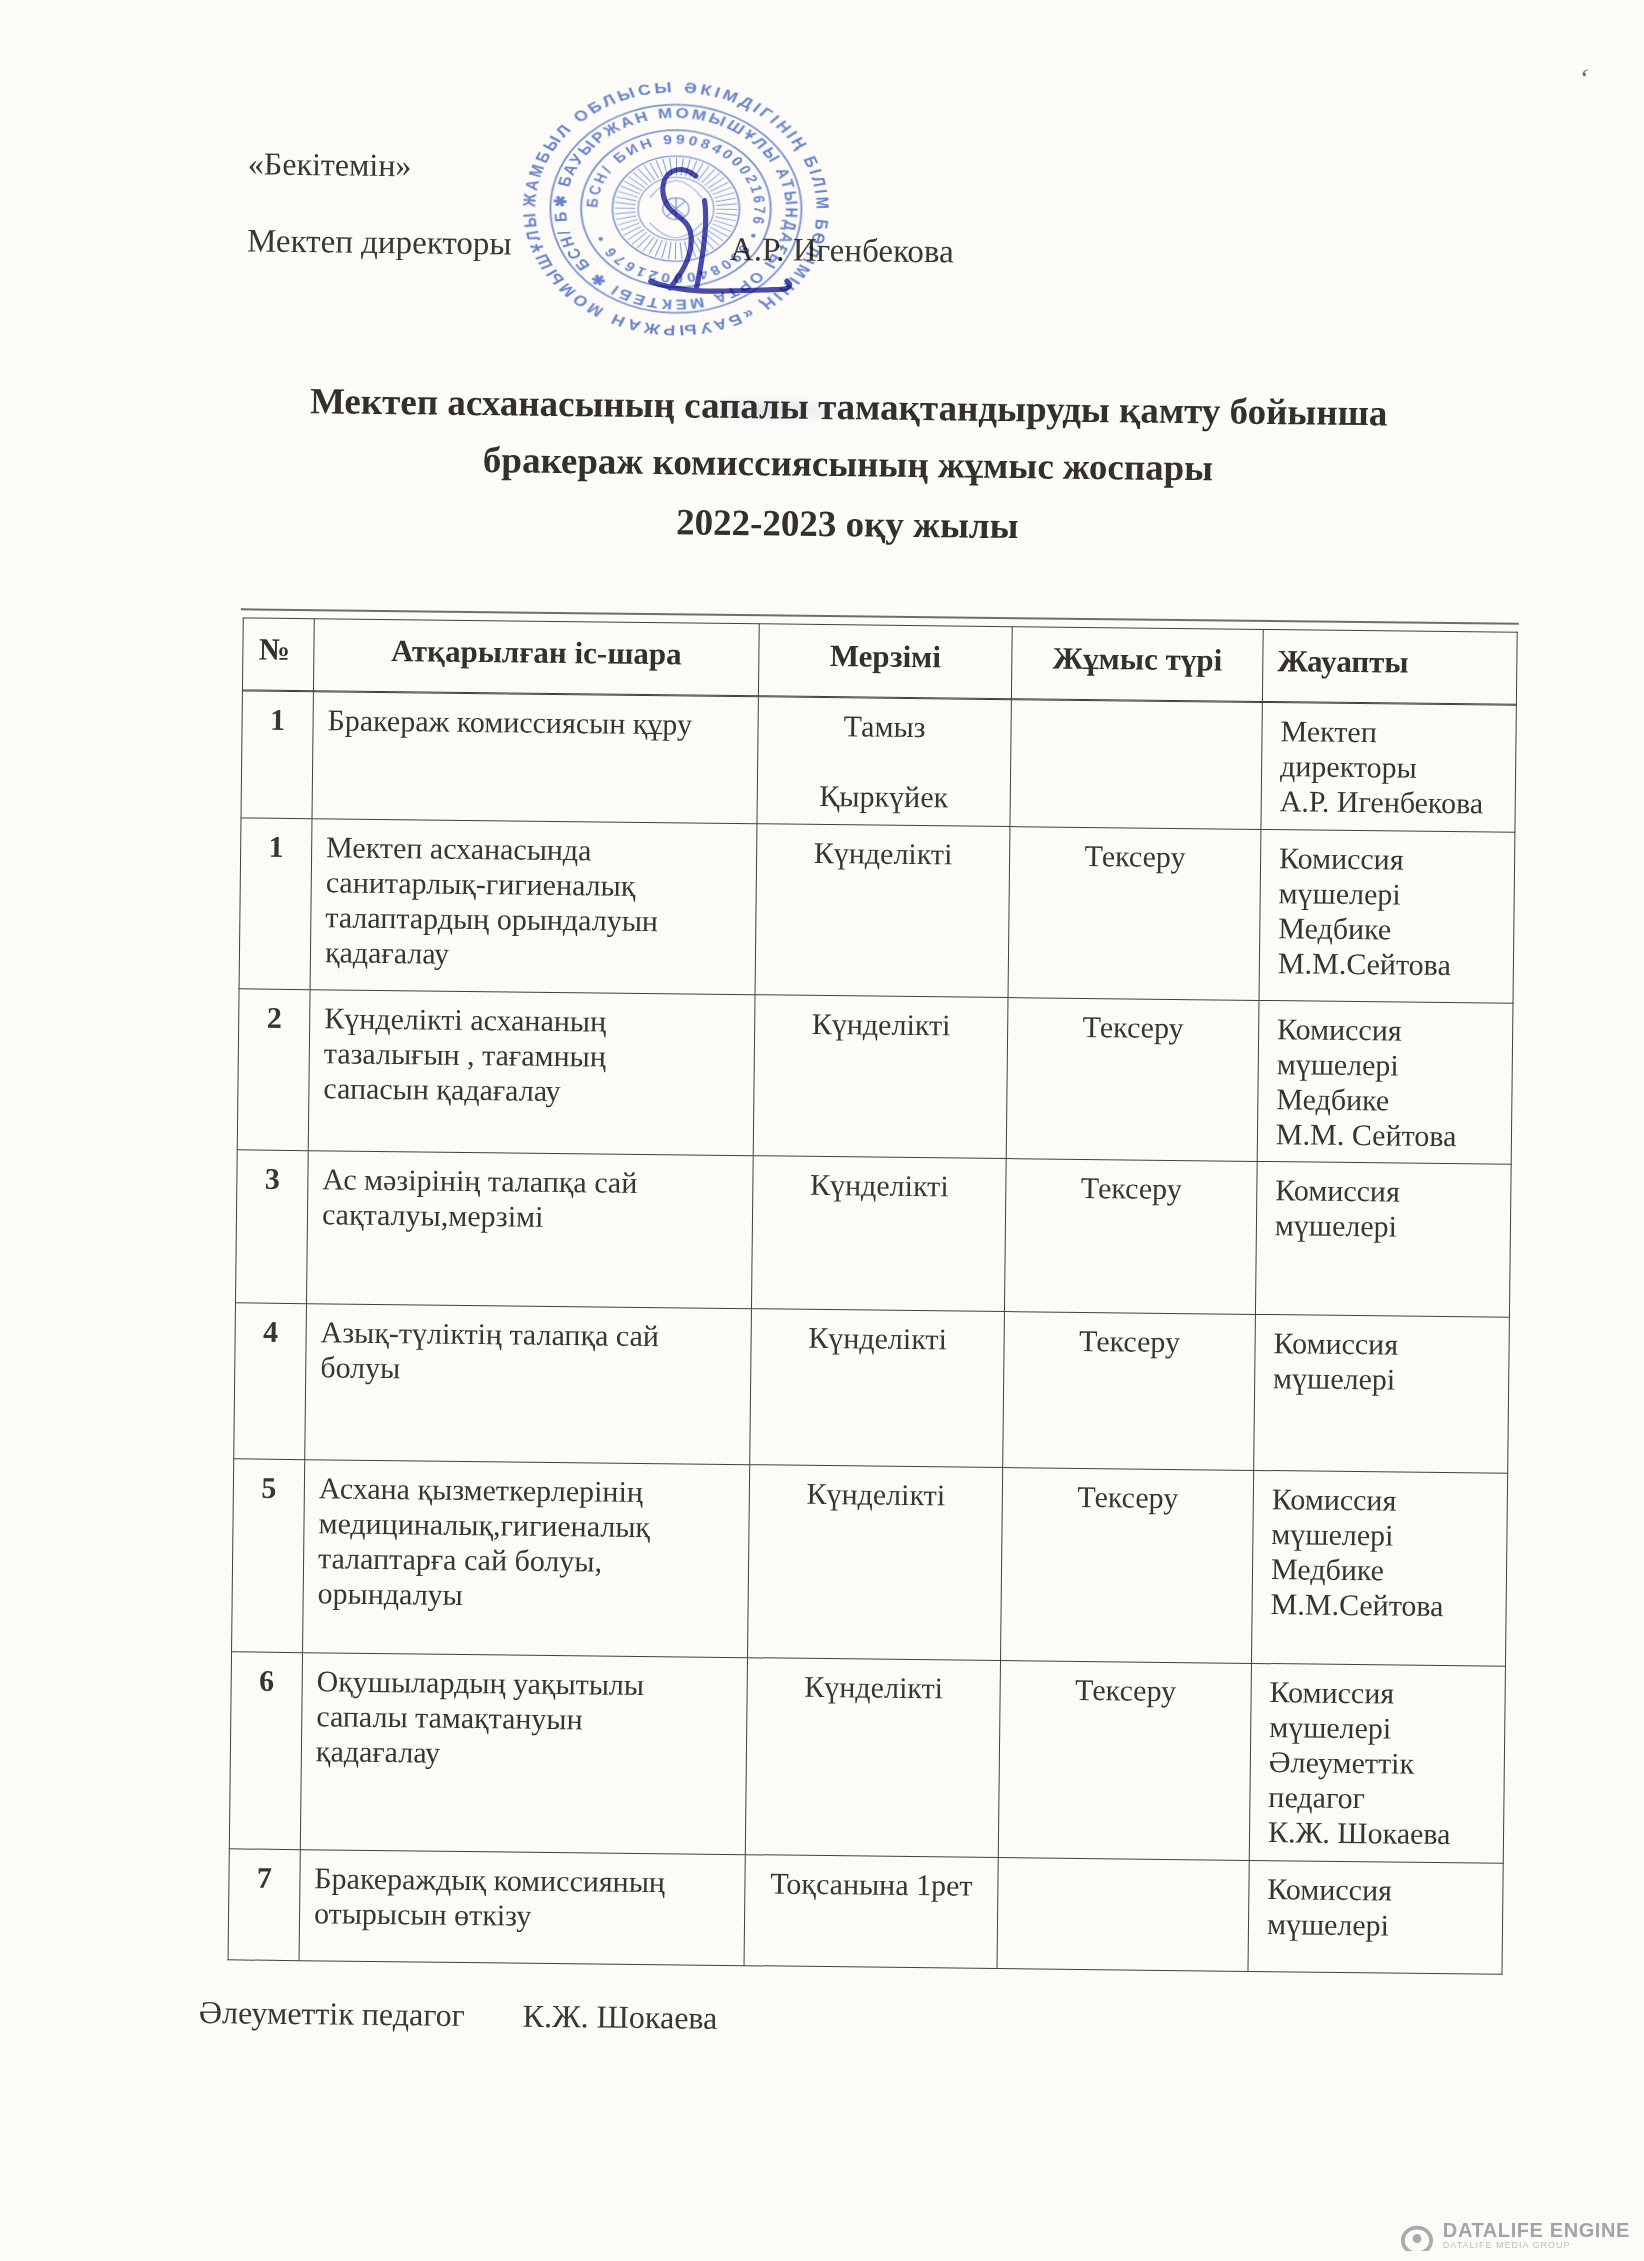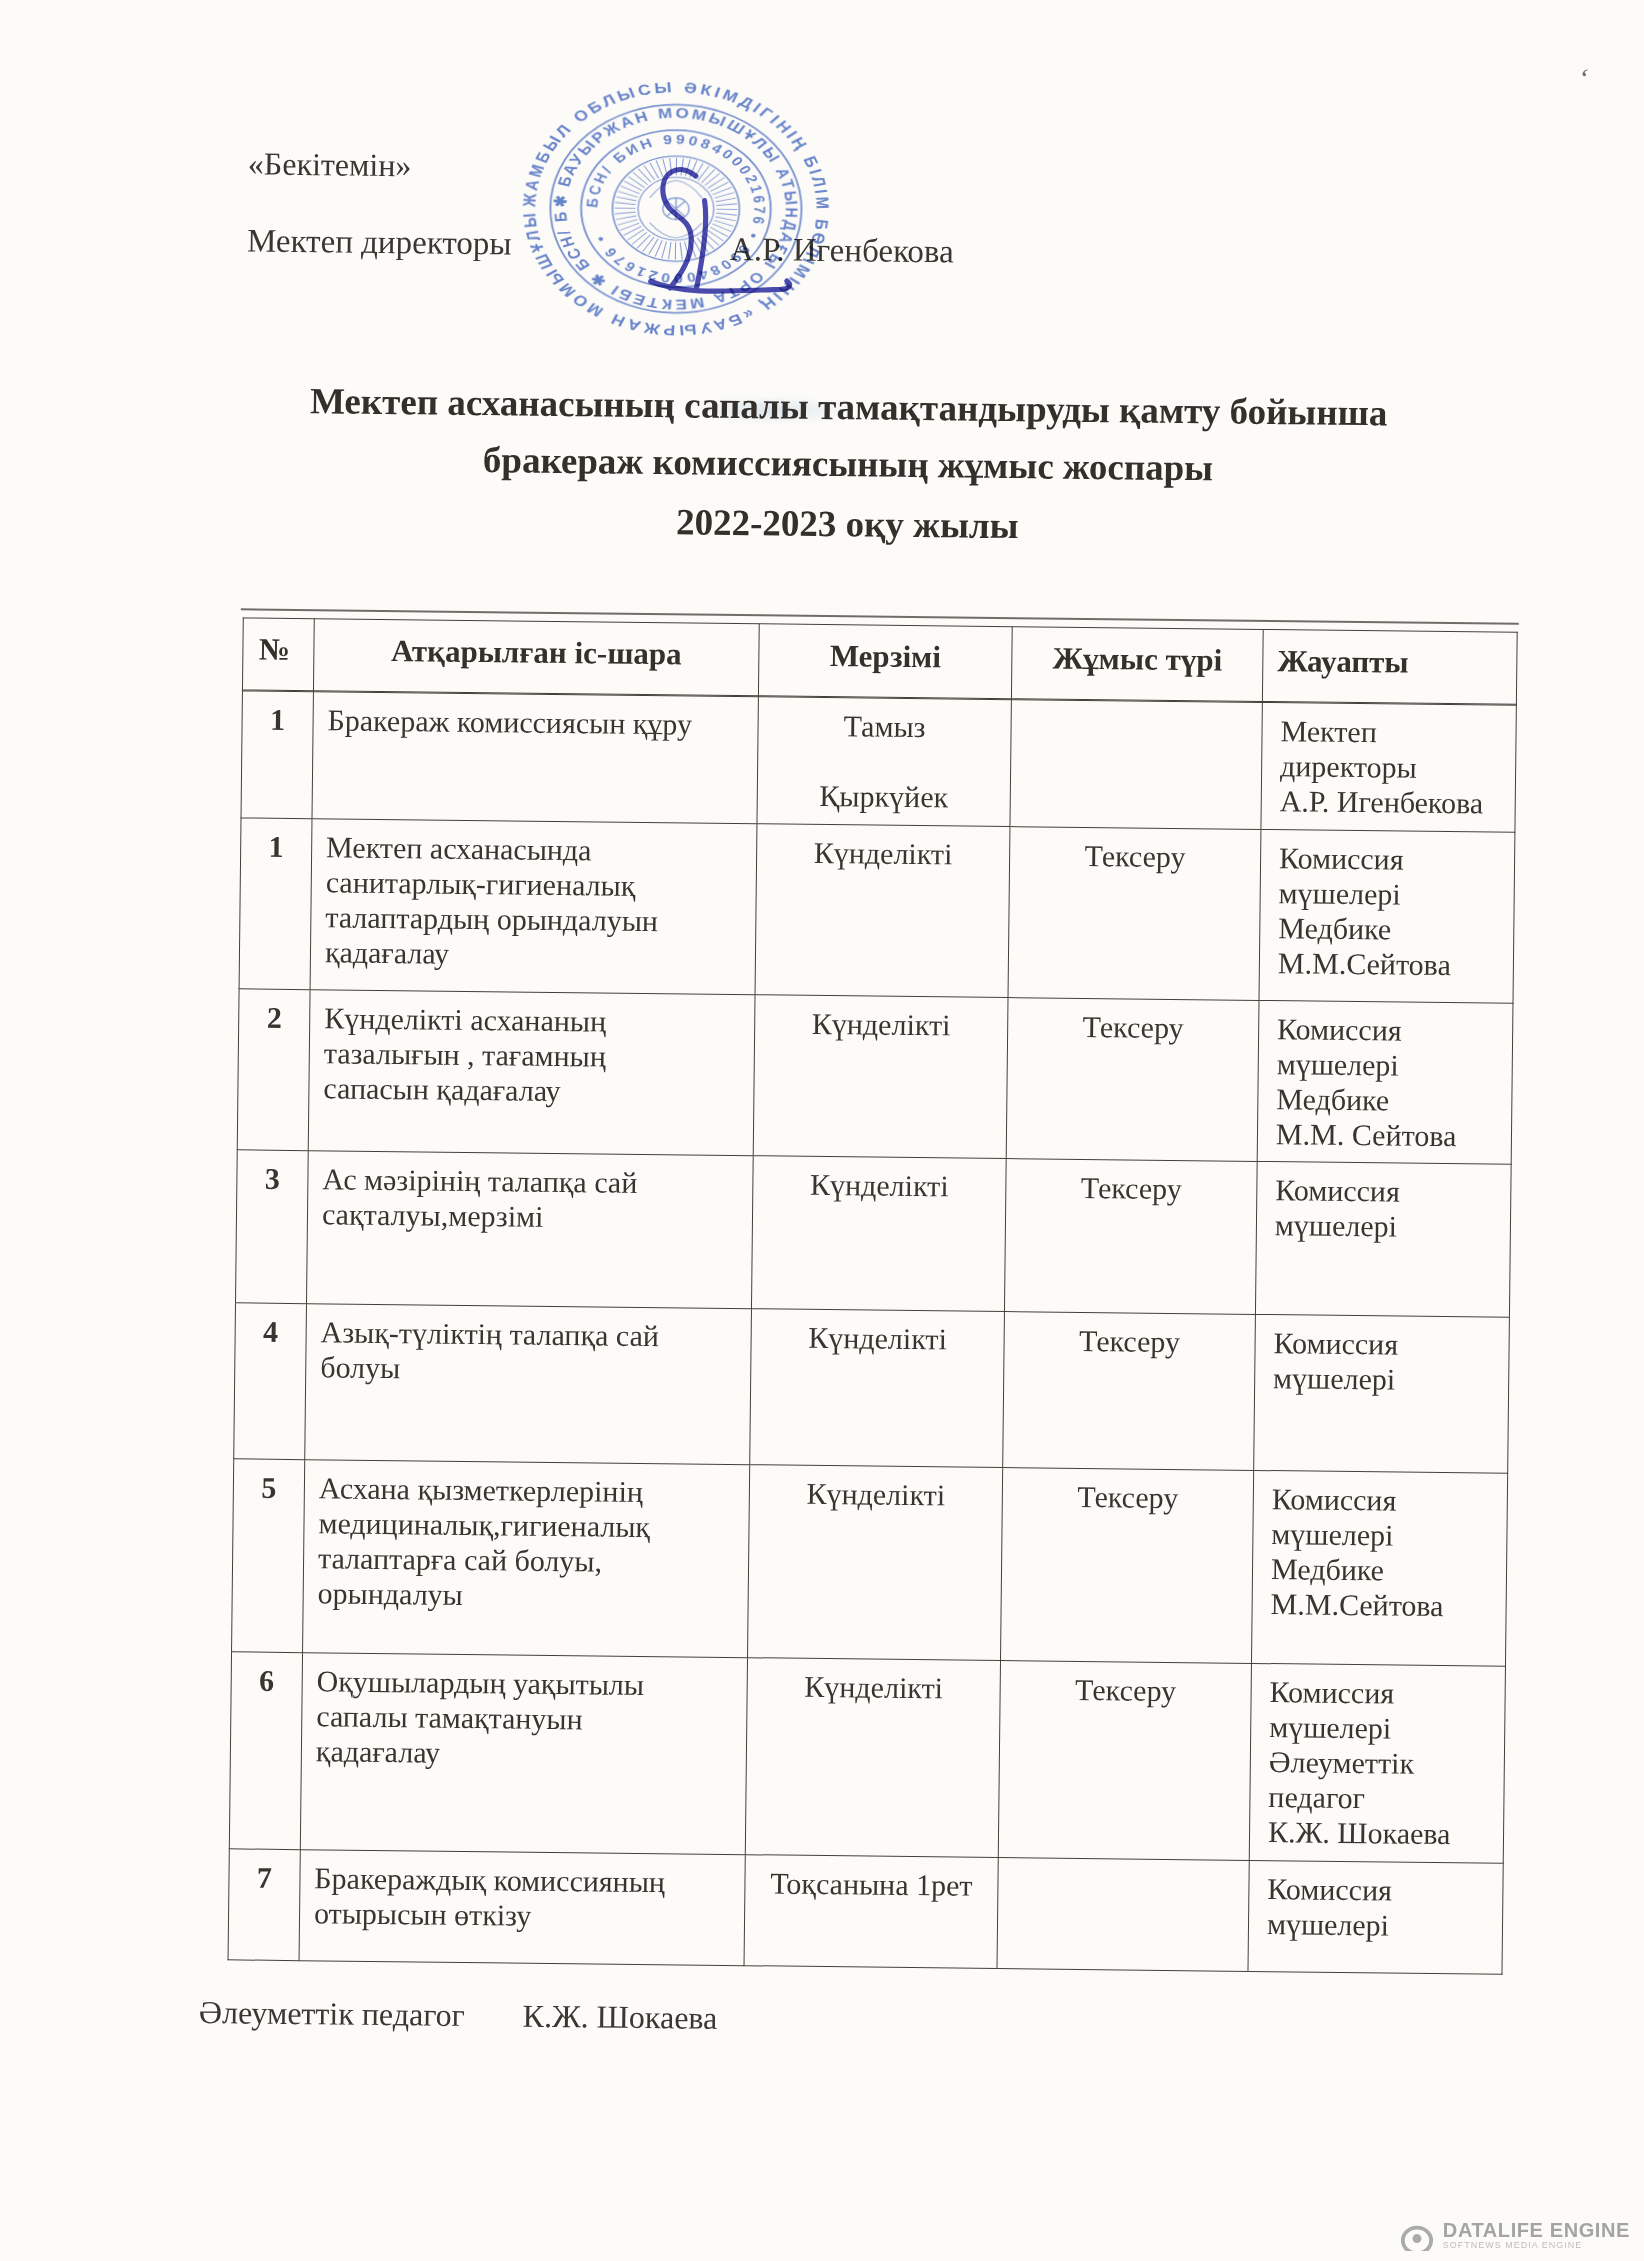--- a/index.html
+++ b/index.html
@@ -294,17 +294,17 @@
 
   <div class="watermark">
     <svg class="wm-logo" viewBox="0 0 56 46">
       <g fill="none" stroke="#ababab" stroke-width="6">
         <path d="M 6 30 a 22 20 0 0 1 44 0 a 22 20 0 0 1 -44 0"></path>
         <circle cx="28" cy="27" r="7" fill="#ababab" stroke="none"></circle>
       </g>
     </svg>
     <div>
       <div class="wm-title">DATALIFE ENGINE</div>
-      <div class="wm-sub">SOFTNEWS MEDIA ENGINE</div>
+      <div class="wm-sub">DATALIFE MEDIA GROUP</div>
     </div>
   </div>
 </div>
 
 
 </body></html>

